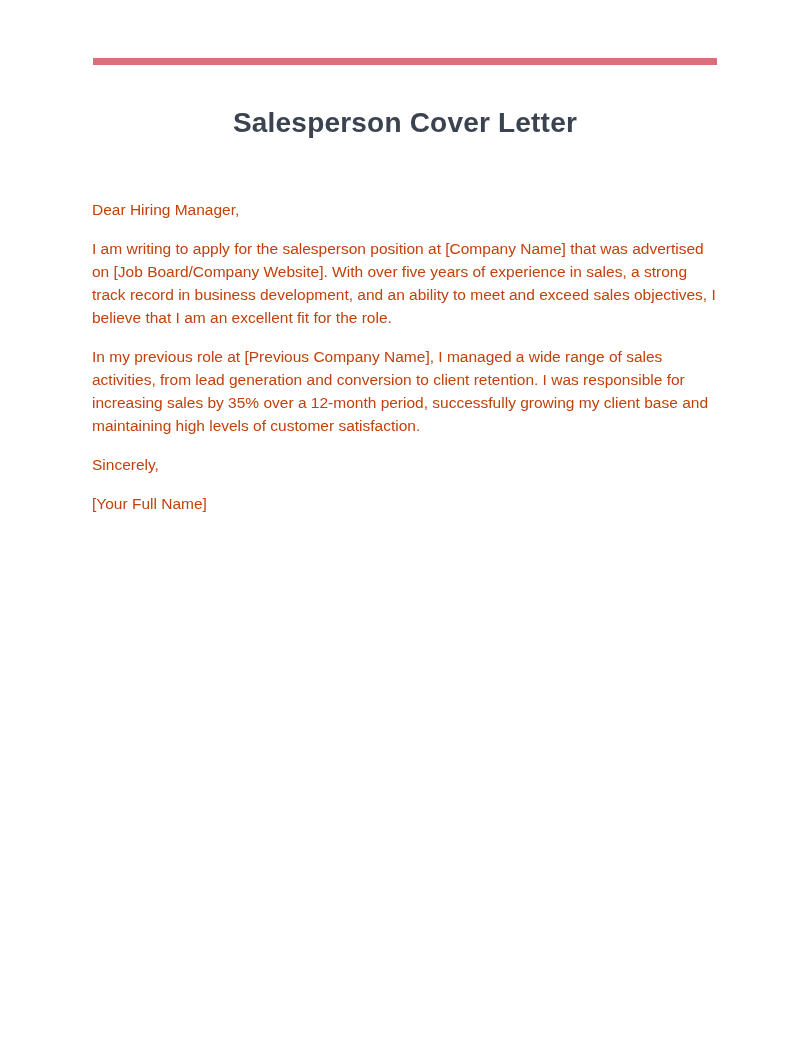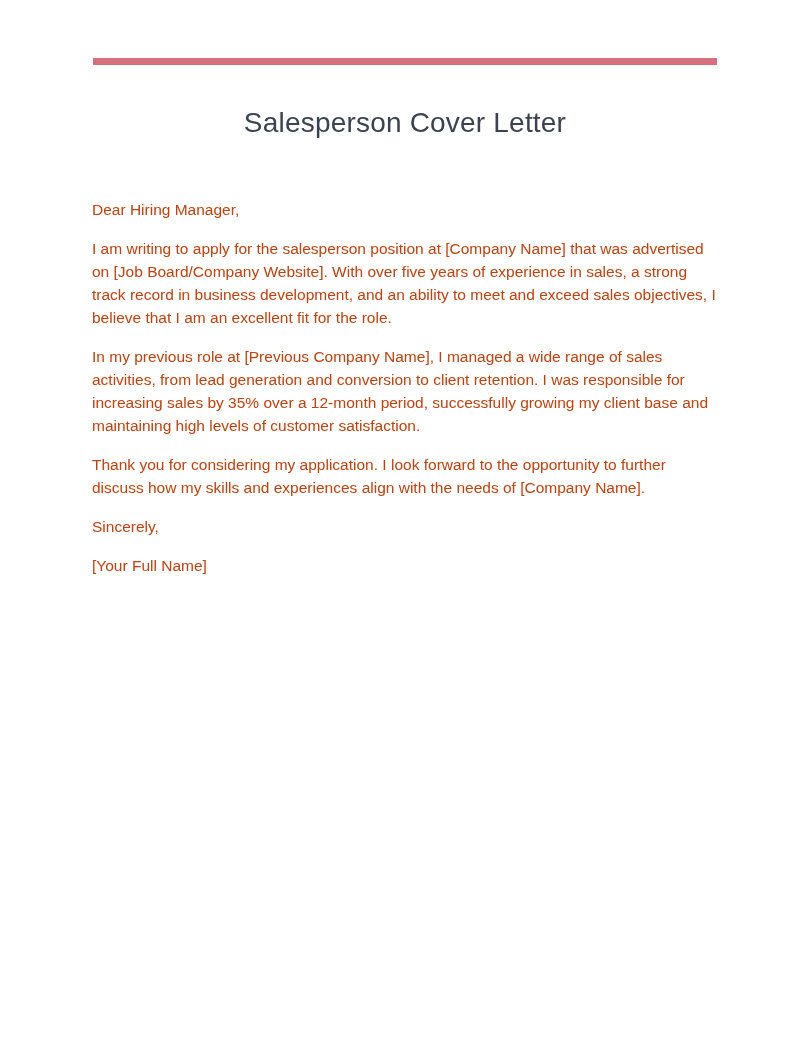--- a/index.html
+++ b/index.html
@@ -22,21 +22,21 @@
   }
   .accent-bar {
     height: 7px;
     margin: 58px 93px 0 93px;
     background: #d6707a; 
   }
   .doc-title {
     margin: 41px 93px 0 93px;
     text-align: center;
     font-size: 28px;
-    font-weight: 400;
+    font-weight: 700;
     line-height: 1.2;
     color: #3b4350;
     letter-spacing: 0.2px;
   }
   .letter {
     margin: 58px 92px 0 92px;
     width: 628px;
   }
   .letter p {
     margin: 0 0 16px 0;
@@ -57,19 +57,18 @@
   <h1 class="doc-title">Salesperson Cover Letter</h1>
 
   <div class="letter">
     <p>Dear Hiring Manager,</p>
 
     <p>I am writing to apply for the salesperson position at [Company Name] that was advertised on [Job Board/Company Website]. With over five years of experience in sales, a strong track record in business development, and an ability to meet and exceed sales objectives, I believe that I am an excellent fit for the role.</p>
 
     <p>In my previous role at [Previous Company Name], I managed a wide range of sales activities, from lead generation and conversion to client retention. I was responsible for increasing sales by 35% over a 12-month period, successfully growing my client base and maintaining high levels of customer satisfaction.</p>
 
 
-    <p>Thank you for considering my application. I look forward to the opportunity to further discuss how my skills and experiences align with the needs of [Company Name].</p>
 
     <p>Sincerely,</p>
 
     <p>[Your Full Name]</p>
   </div>
 </div>
 
 </body></html>

